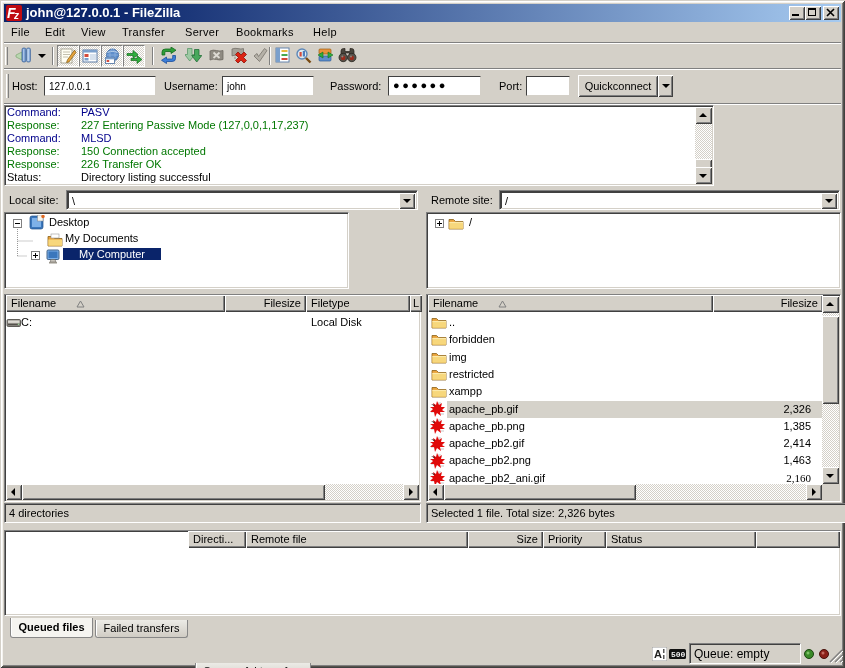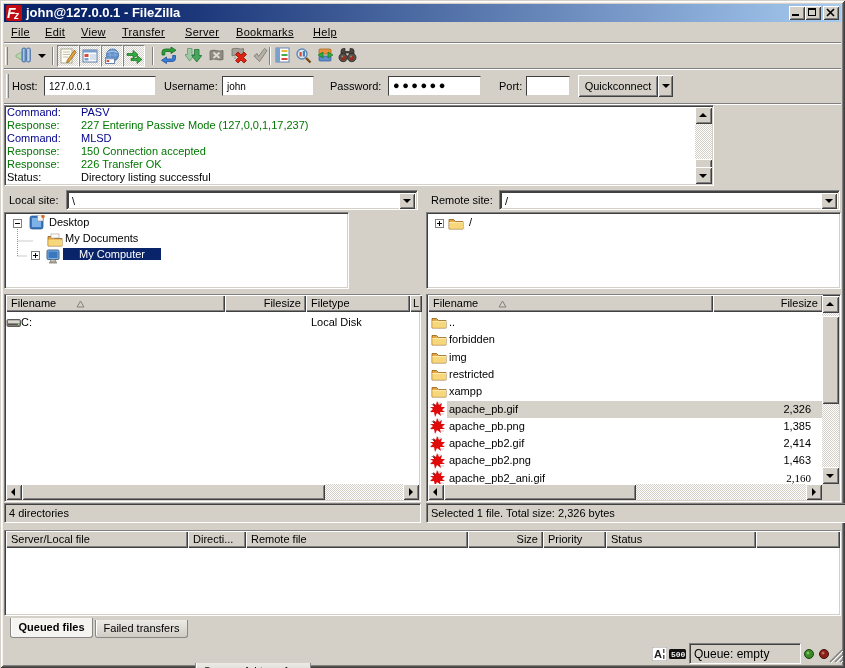--- a/index.html
+++ b/index.html
@@ -24,21 +24,21 @@
   background:linear-gradient(to right,#0a246a 0%,#0a246a 12%,#a6caf0 100%);
 }
 .titletext { position:absolute; left:22px; top:1px; color:#fff; font-weight:bold; font-size:13px; letter-spacing:0px; }
 .fzicon { position:absolute; left:2px; top:1px; width:16px; height:16px; }
 .capbtn {
   position:absolute; top:2px; width:16px; height:14px; background:#d4d0c8;
   box-shadow: inset 1px 1px 0 #fff, inset -1px -1px 0 #404040, inset 2px 2px 0 #d4d0c8, inset -2px -2px 0 #808080;
 }
 
 .menubar { position:absolute; left:4px; top:22px; width:837px; height:20px; }
-.menubar span { position:absolute; top:4px; letter-spacing:0.3px;text-decoration:underline; }
+.menubar span { position:absolute; top:4px; letter-spacing:0.3px; }
 .menusep { position:absolute; left:4px; top:42px; width:837px; height:2px;
   border-top:1px solid #808080; border-bottom:1px solid #fff; }
 
 .toolbar { position:absolute; left:4px; top:44px; width:837px; height:24px; }
 .tbsep { position:absolute; top:3px; width:2px; height:18px; border-left:1px solid #808080; border-right:1px solid #fff; }
 .tbtn { position:absolute; top:1px; width:22px; height:22px; }
 .tbtn.pressed {
   border:1px solid; border-color:#808080 #fff #fff #808080;
   background:
    repeating-conic-gradient(#fff 0% 25%, #d4d0c8 0% 50%) 0 0/2px 2px;
@@ -483,21 +483,20 @@
   </div>
   <div class="sunken2" style="position:absolute;left:426px;top:503px;width:469px;height:20px;background:#d4d0c8;">
     <div style="position:absolute;left:1px;top:1px;right:1px;bottom:1px;background:#d4d0c8;"></div>
     <span style="position:absolute;left:4px;top:3px;">Selected 1 file. Total size: 2,326 bytes</span>
   </div>
 </div>
 
 <div id="queue">
   <div class="pane sunken2" style="left:4px;top:530px;width:837px;height:86px;">
     <div style="position:absolute;left:1px;top:1px;right:1px;bottom:1px;background:#fff;"></div>
-    <div class="hdrbtn" style="left:1px;width:182px;">Server/Local file</div>
     <div class="hdrbtn" style="left:183px;width:58px;">Directi...</div>
     <div class="hdrbtn" style="left:241px;width:222px;">Remote file</div>
     <div class="hdrbtn" style="left:463px;width:75px;text-align:right;">Size</div>
     <div class="hdrbtn" style="left:538px;width:63px;">Priority</div>
     <div class="hdrbtn" style="left:601px;width:150px;">Status</div>
     <div class="hdrbtn" style="left:751px;width:84px;"></div>
   </div>
 
   <div class="tab active" style="left:10px;top:618px;width:83px;">Queued files</div>
   <div class="tab" style="left:95px;top:620px;width:93px;">Failed transfers</div>

